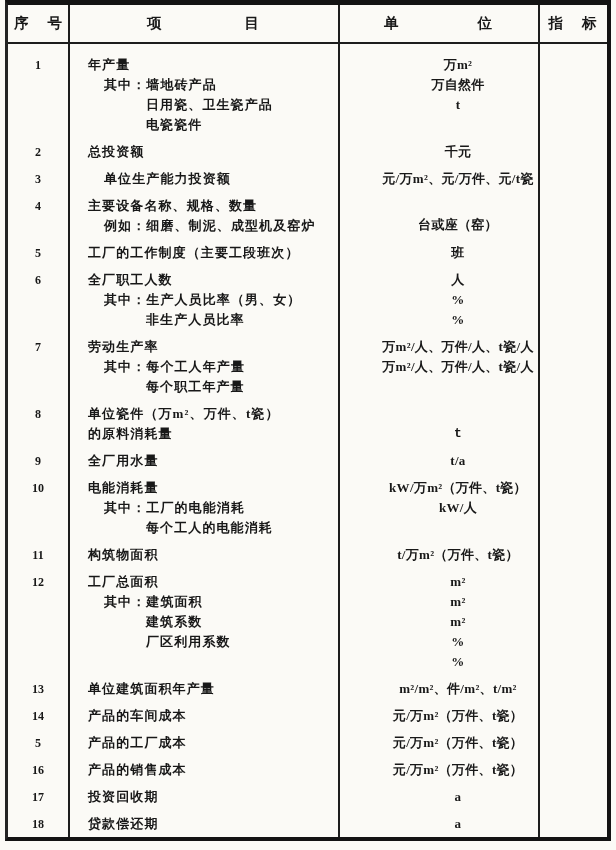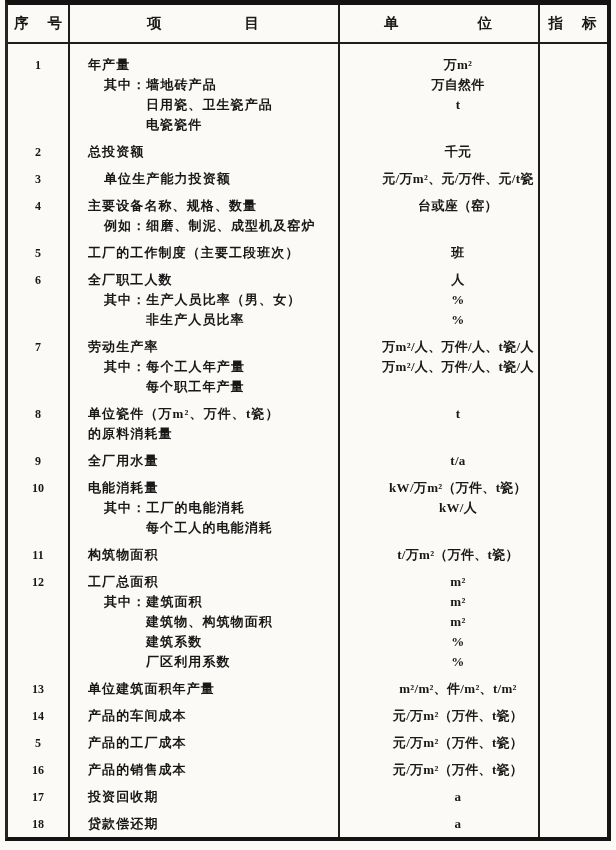--- a/index.html
+++ b/index.html
@@ -30,21 +30,21 @@
   .c0 .spread{width:48px}
   .c1 .spread{width:112px}
   .c2 .spread{width:108px}
   .c3 .spread{width:48px}
   .tbody{padding-top:11px;}
   .group{display:flex;margin-top:7px;}
   .group:first-child{margin-top:0;}
   .g-no{width:60px;text-align:center;font-size:12px;font-weight:600;line-height:20px;flex:none;}
   .g-items{width:306px;flex:none;padding-left:20px;box-sizing:border-box;font-weight:600;letter-spacing:1.1px;}
   .g-units{width:168px;flex:none;text-align:center;font-weight:600;letter-spacing:.3px;}
-  .g-units.center{display:flex;align-items:flex-start;justify-content:center;}
+  .g-units.center{display:flex;align-items:flex-end;justify-content:center;font-family:Liberation Mono, monospace;}
   .g-ind{flex:1;}
   .line{line-height:20px;font-size:13px;white-space:nowrap;}
   .ind1{padding-left:16px}
   .ind2{padding-left:58px}
 </style>
 </head>
 <body>
 
 <div class="page">
   <div class="table">
@@ -206,21 +206,20 @@
           <div class="g-units">
             <div class="line unit">t/万m²（万件、t瓷）</div>
           </div>
           <div class="g-ind"></div>
         </div>
         <div class="group">
           <div class="g-no">12</div>
           <div class="g-items">
             <div class="line ind0">工厂总面积</div>
             <div class="line ind1">其中：建筑面积</div>
-            <div class="line ind2">建筑物、构筑物面积</div>
             <div class="line ind2">建筑系数</div>
             <div class="line ind2">厂区利用系数</div>
           </div>
           <div class="g-units">
             <div class="line unit">m²</div>
             <div class="line unit">m²</div>
             <div class="line unit">m²</div>
             <div class="line unit">%</div>
             <div class="line unit">%</div>
           </div>

